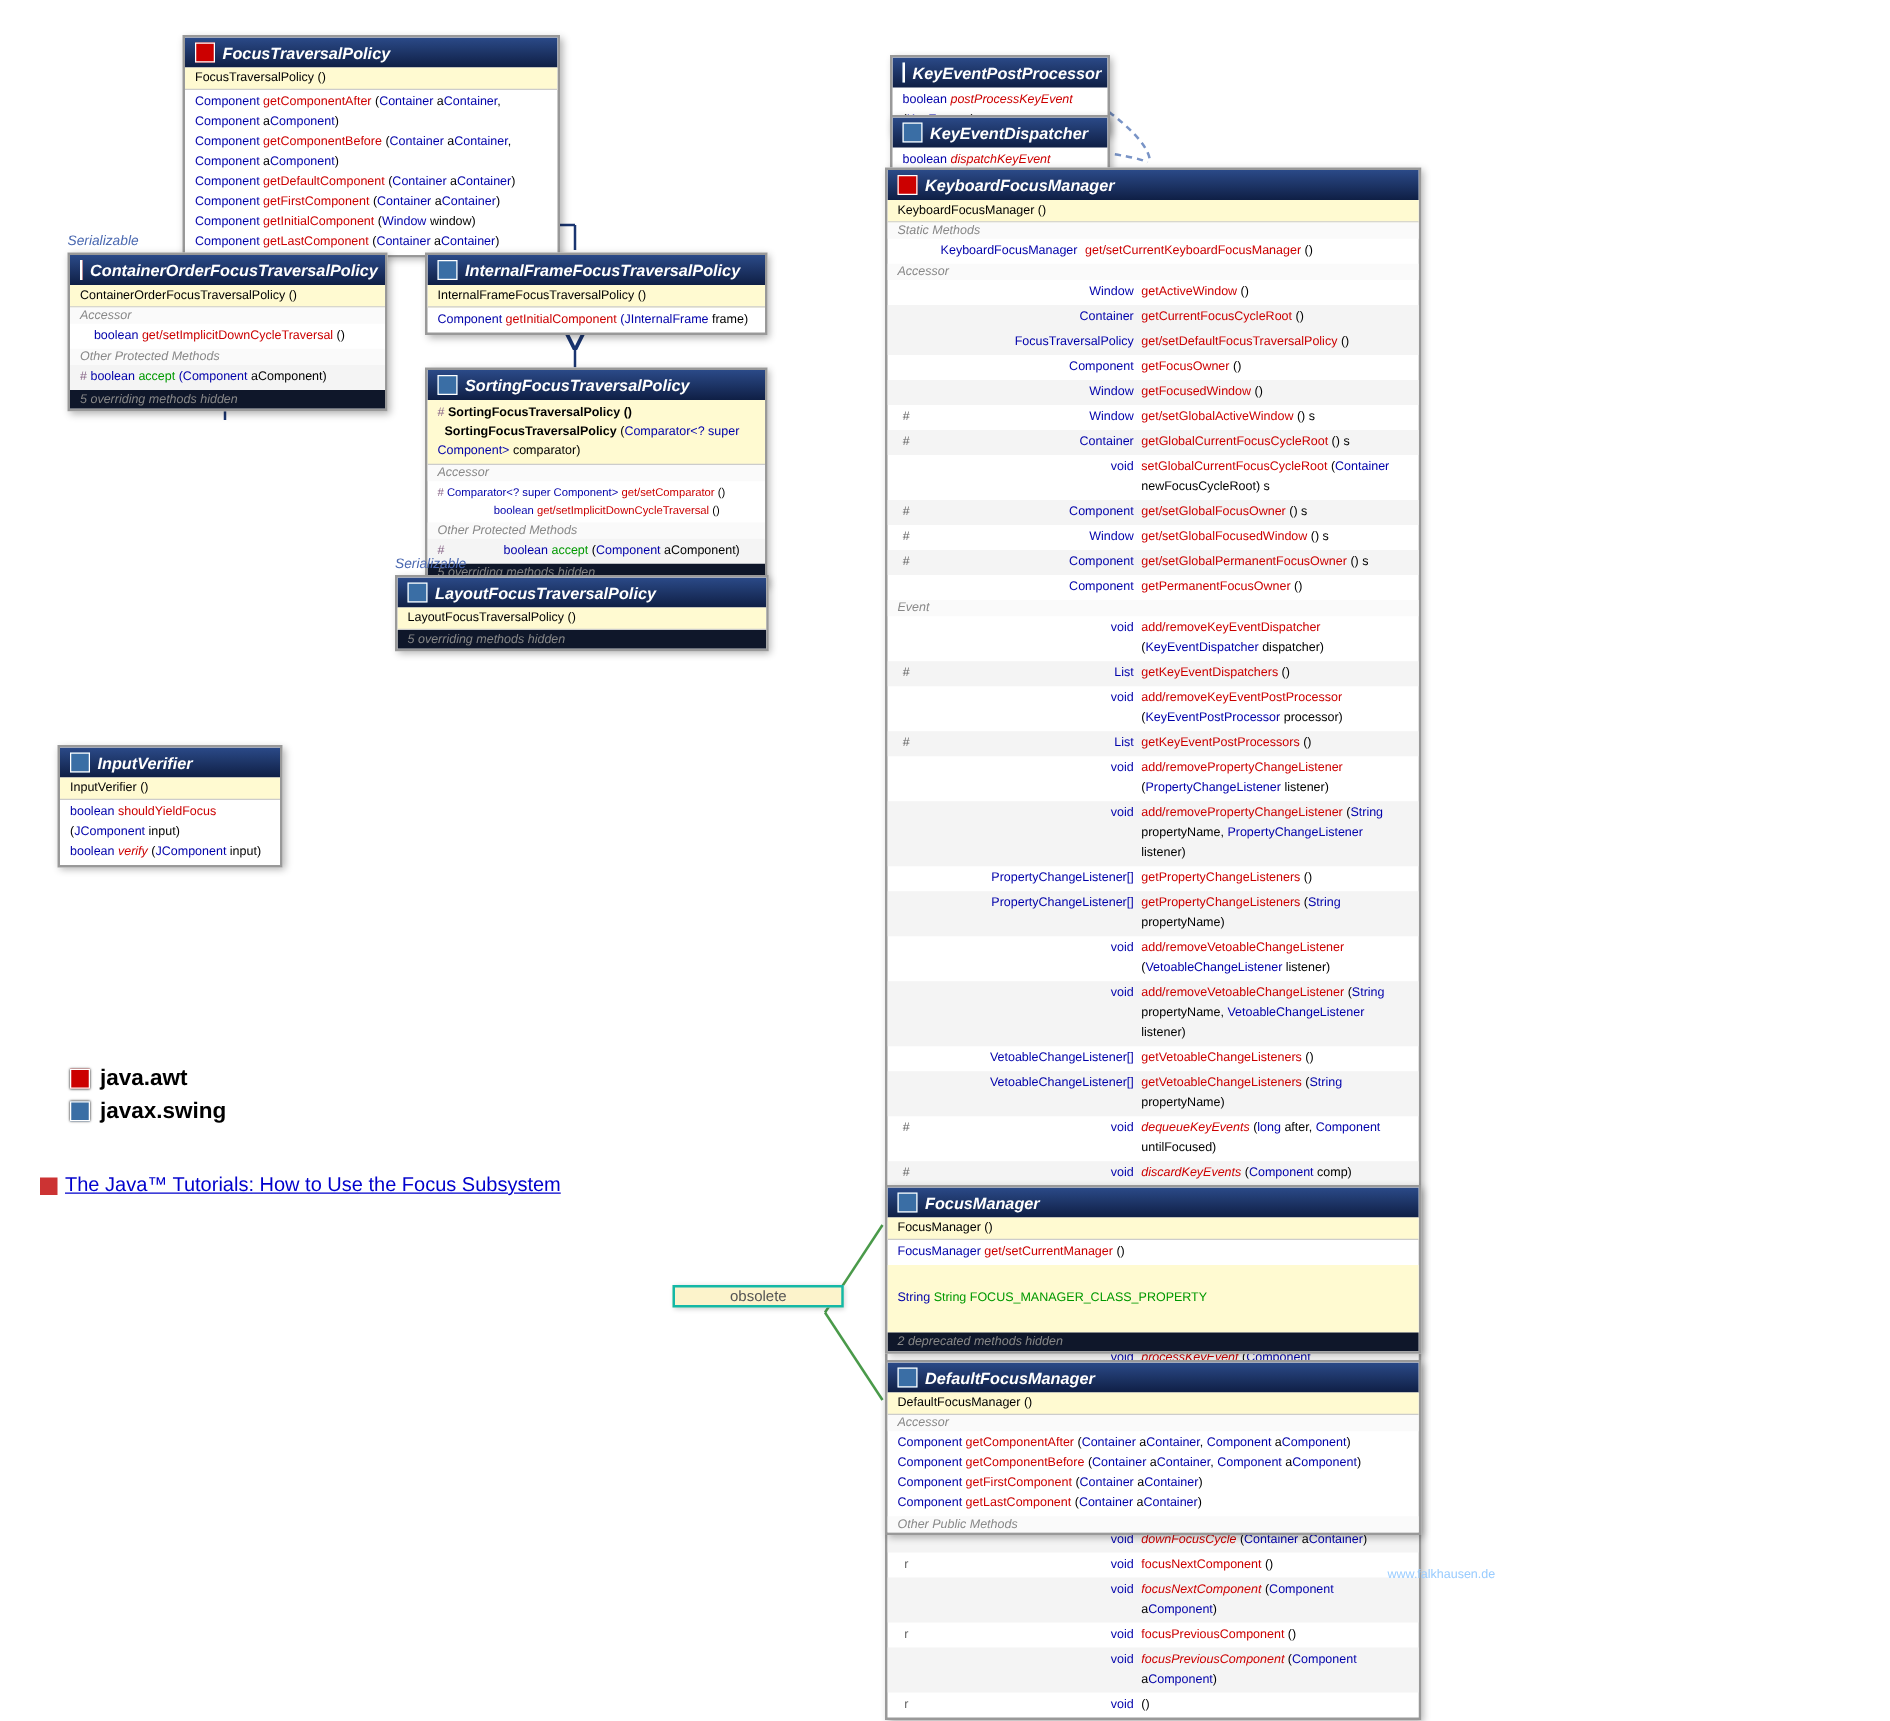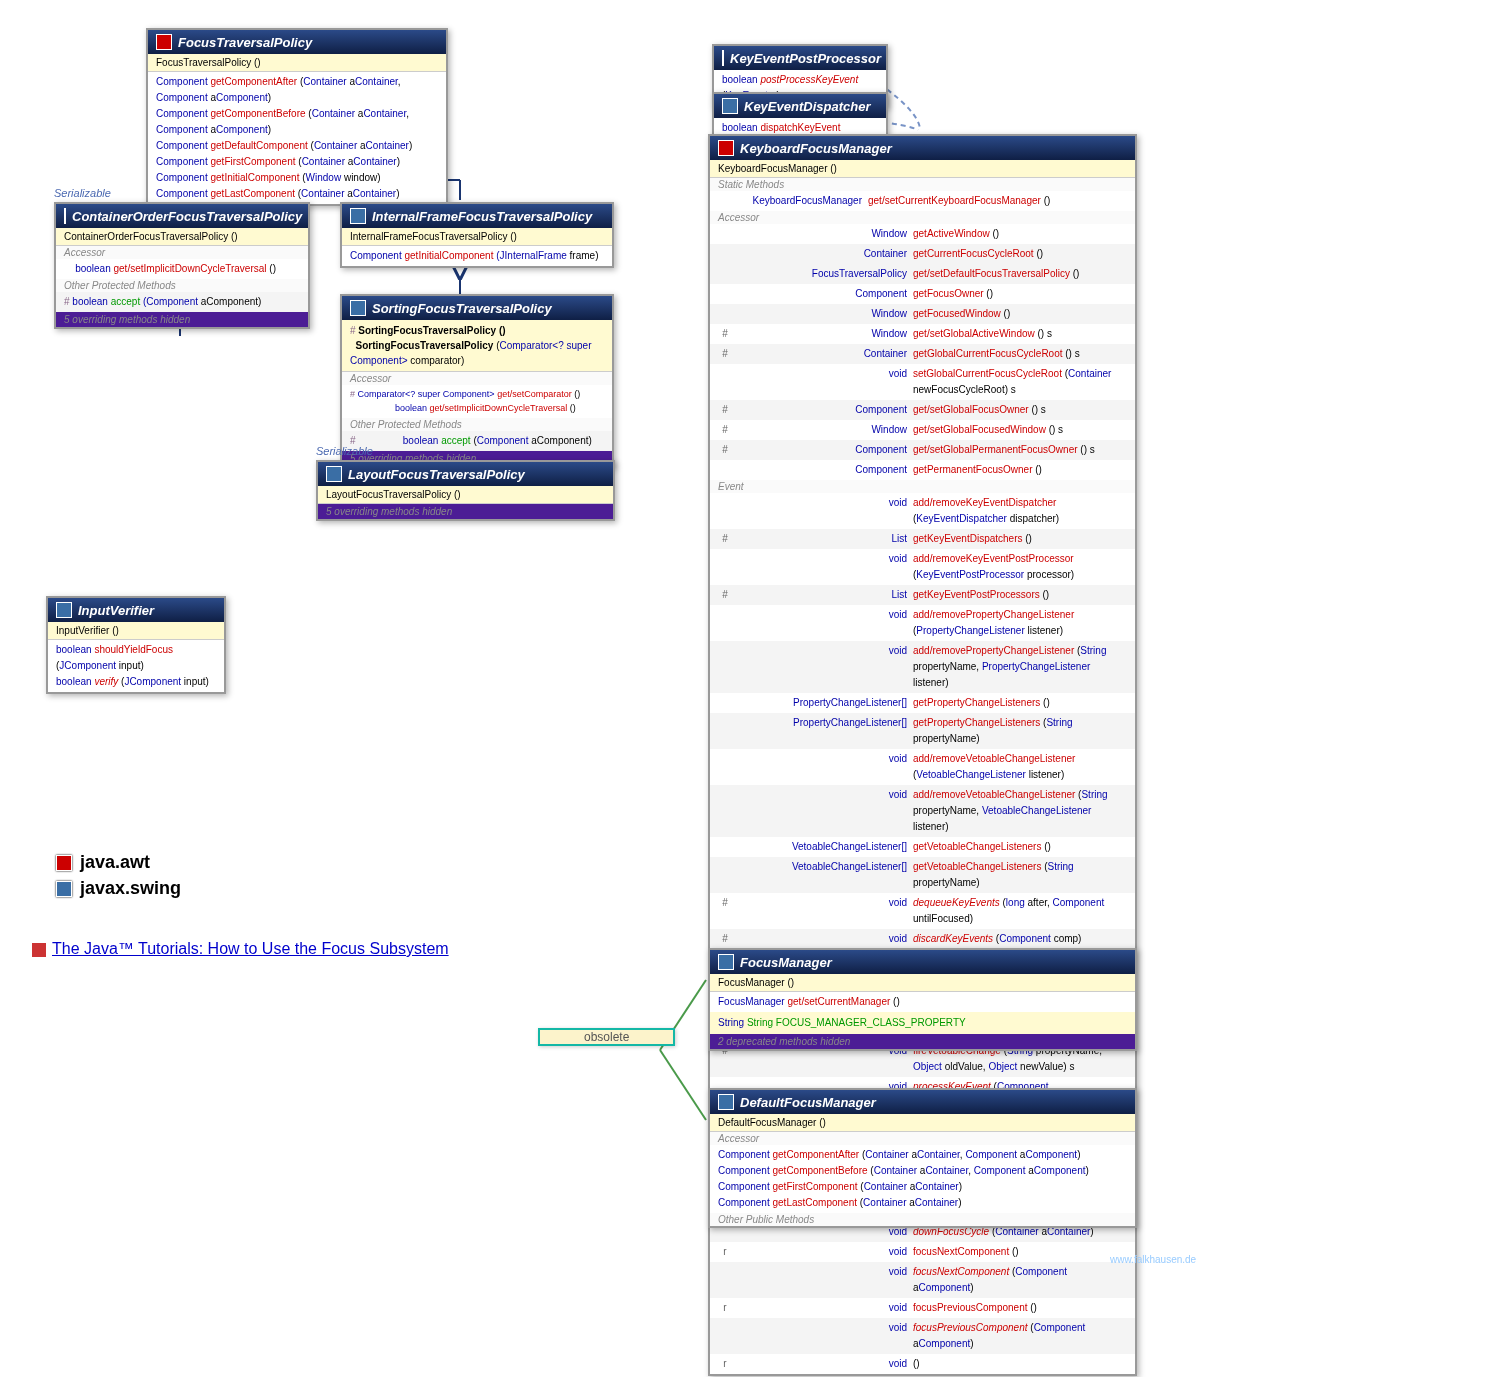--- a/index.html
+++ b/index.html
@@ -5,27 +5,27 @@
 body{margin:0;font-family:Verdana,Geneva,sans-serif;font-size:10px;background:#fff;color:#000;width:1512px}
 .canvas{position:relative;width:1512px;height:1377px}
 .box{position:absolute;background:#fff;border:2px solid #999;box-shadow:2px 2px 6px rgba(0,0,0,0.3);overflow:hidden}
 .hdr{background:#1a2c5b;background:linear-gradient(#2b4a88,#0f1f45);color:#fff;font-weight:bold;font-style:italic;padding:4px 8px;font-size:13px;display:flex;align-items:center}
 .hdr .cicon{width:14px;height:14px;background:#c00;border:1px solid #fff;margin-right:6px;display:inline-block}
 .hdr.iface .cicon{background:#3a6ea5}
 .ctor{background:#fffad1;border-bottom:1px solid #ccc;padding:3px 8px;font-size:10px}
 .sect{padding:2px 8px;font-size:10px;line-height:1.6}
 .sect.alt{background:#f4f4f4}
 .secthdr{color:#888;font-style:italic;font-size:10px;padding:1px 8px;background:#fafafa}
-.const{background:#fffad1;padding:4px 8px;color:#888;font-size:10px;line-height:1.4}
+.const{background:#fffad1;padding:20px 8px;color:#888;font-size:10px;line-height:1.4}
 .ret{color:#00a;display:inline-block;text-align:right;min-width:6px}
 .mname{color:#c00}
 .param{color:#00a}
 .k{color:#868}
 .green{color:#090}
-.dim{color:#888;font-style:italic;font-size:10px;padding:2px 8px;background:#4c1d95}
+.dim{color:#888;font-style:italic;font-size:10px;padding:2px 8px;background:#0f172a}
 .serial{position:absolute;color:#4a68b0;font-style:italic;font-size:11px}
 .obs{position:absolute;background:#fcf3cb;border:2px solid #14b8a6;padding:0 44px;font-size:12px;color:#555;box-shadow:1px 1px 4px rgba(0,0,0,0.2)}
 .legend{position:absolute;font-size:18px;font-weight:bold}
 .legend .cicon{width:14px;height:14px;display:inline-block;margin-right:8px;vertical-align:middle;border:1px solid #fff;box-shadow:0 0 2px #000}
 .tutlink{position:absolute;font-size:16px;color:#00c;text-decoration:underline}
 .tutlink .ticon{width:14px;height:14px;background:#c33;display:inline-block;margin-right:6px;vertical-align:middle}
 .kfm .sect{display:flex}
 .kfm .lbl{width:175px;text-align:right;padding-right:6px;color:#00a;flex-shrink:0}
 .kfm .pfx{width:14px;text-align:center;color:#666;flex-shrink:0}
 .kfm .m{flex:1}
@@ -145,21 +145,21 @@
         <span>KeyEventPostProcessor</span>
       </div>
   <div class="sect"><span class="ret">boolean</span> <span class="mname" style="font-style:italic">postProcessKeyEvent</span> (<span class="param">KeyEvent</span> e)</div>
 </div>
 
 <div class="box" style="left:712px;top:92px;width:172px">
   <div class="hdr iface">
         <span class="cicon"></span>
         <span>KeyEventDispatcher</span>
       </div>
-  <div class="sect"><span class="ret">boolean</span> <span class="mname" style="">dispatchKeyEvent</span> (<span class="param">KeyEvent</span> e)</div>
+  <div class="sect"><span class="ret">boolean</span> <span class="mname" style="font-style:italic">dispatchKeyEvent</span> (<span class="param">KeyEvent</span> e)</div>
 </div>
 
 <div class="box kfm" style="left:708px;top:134px;width:425px">
   <div class="hdr">
         <span class="cicon"></span>
         <span>KeyboardFocusManager</span>
       </div>
   <div class="ctor">KeyboardFocusManager ()</div>
   <div class="secthdr">Static Methods</div>
   <div class="sect">

